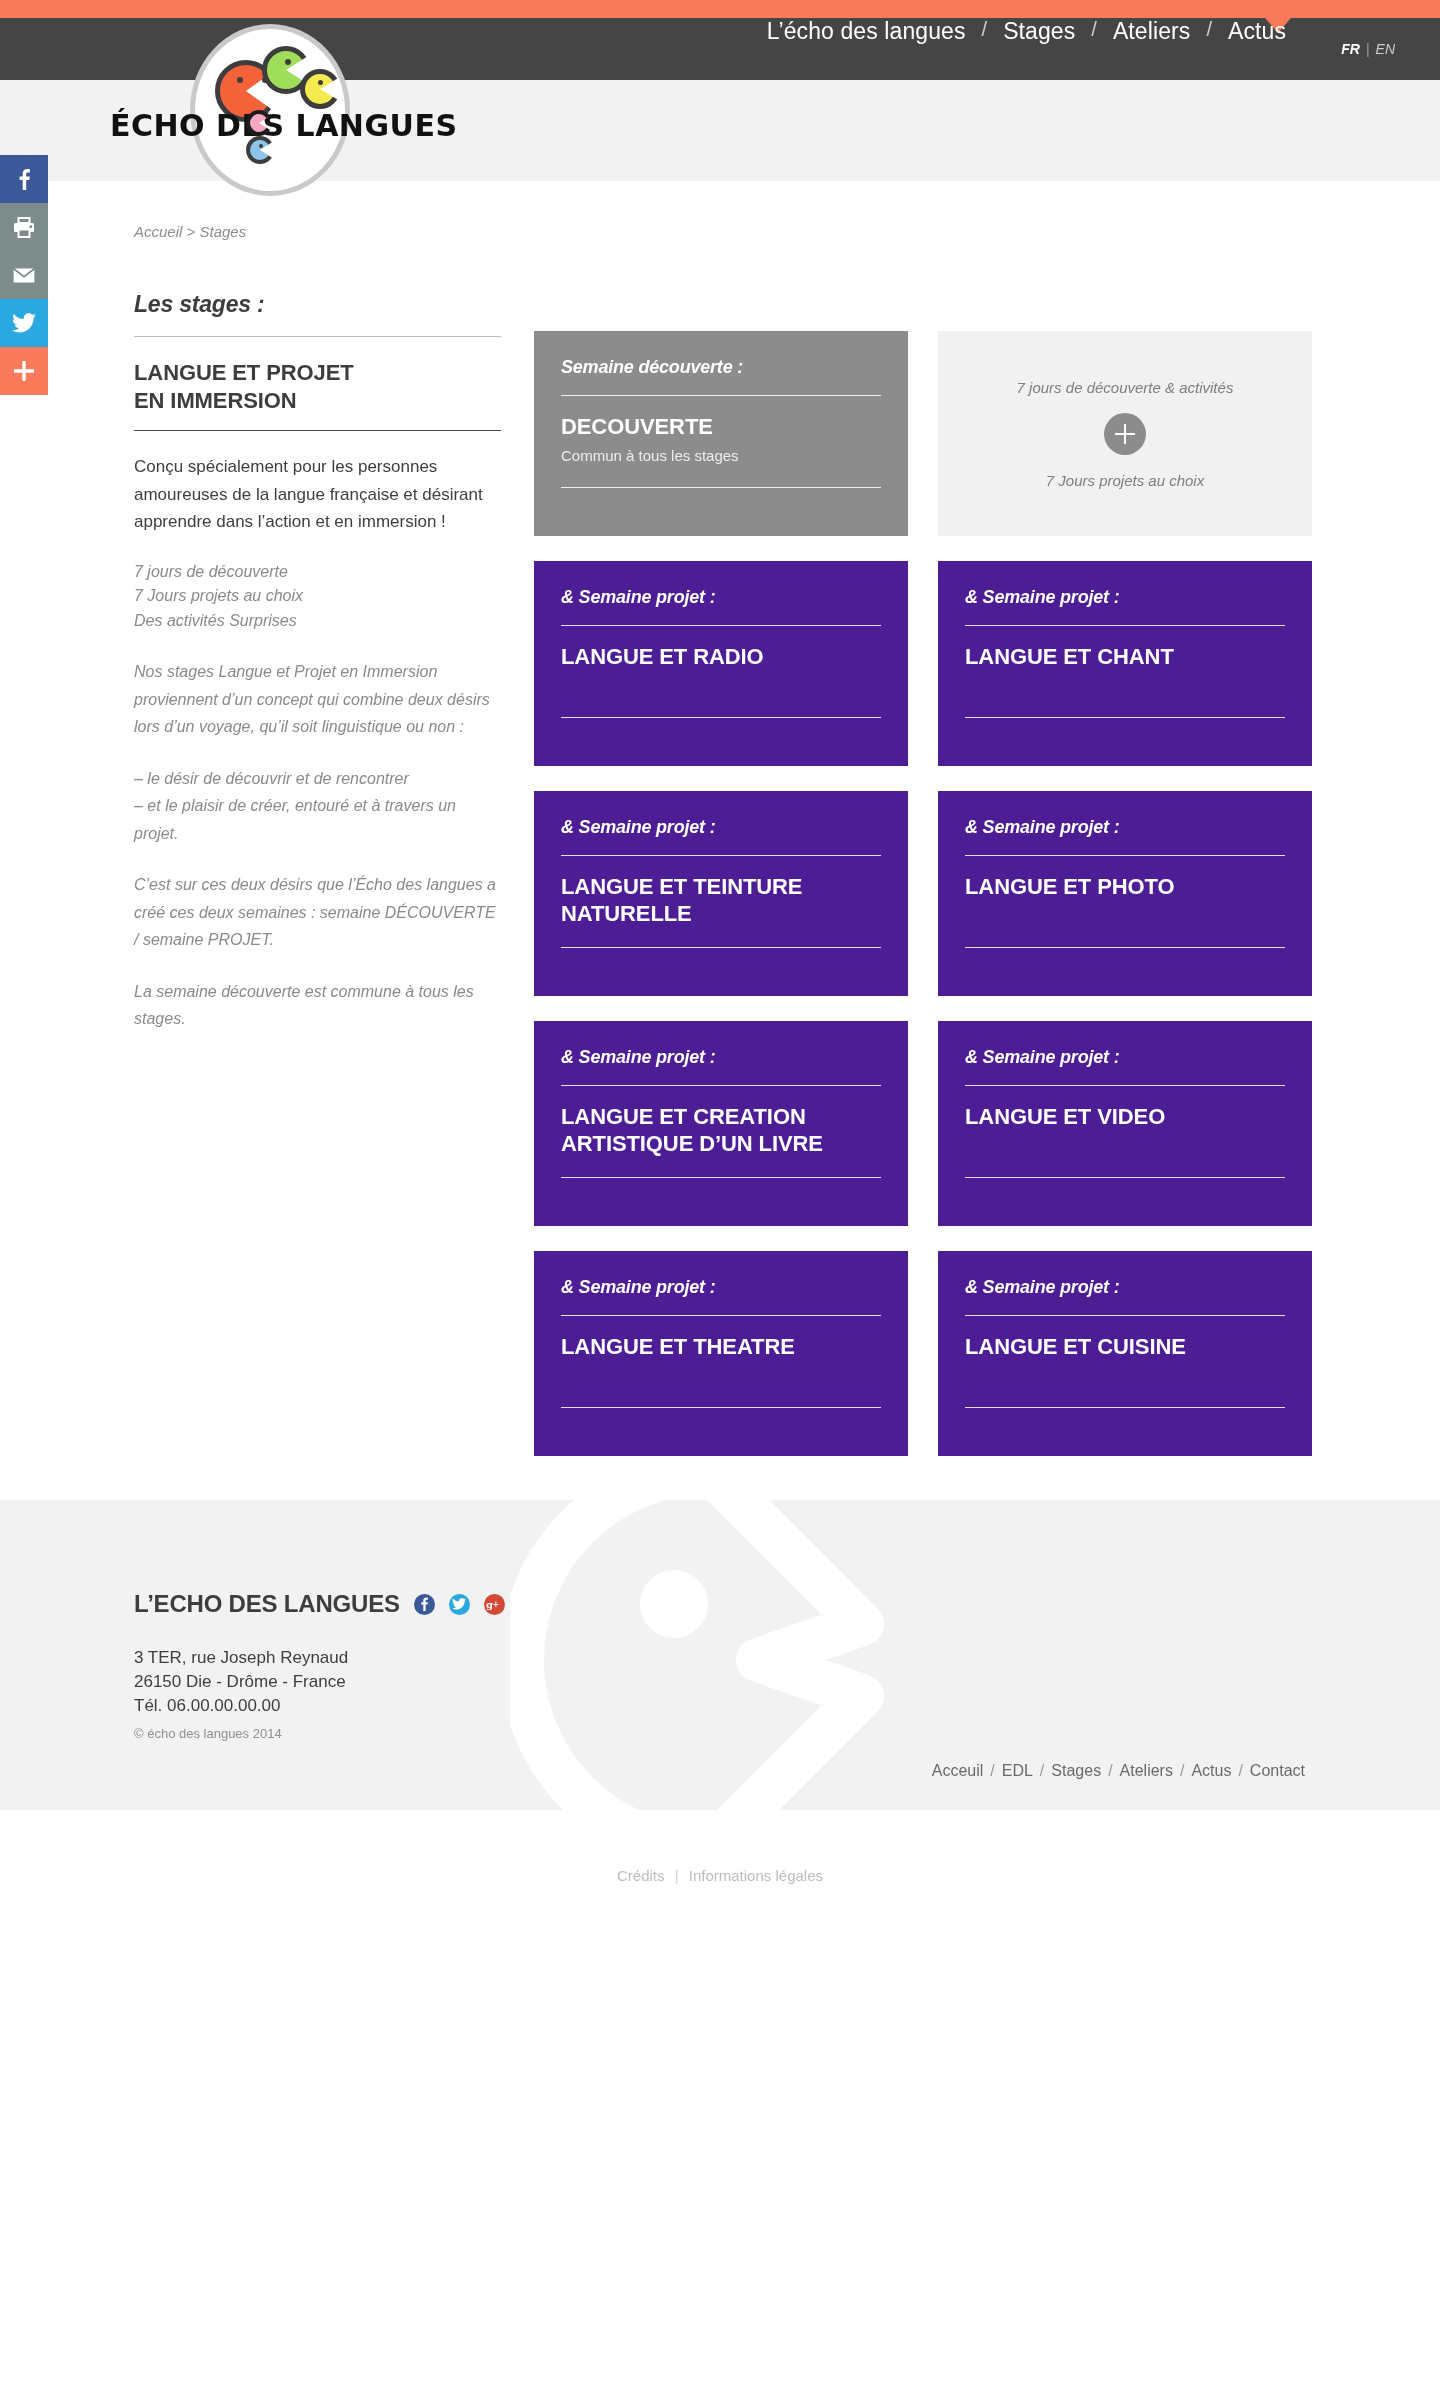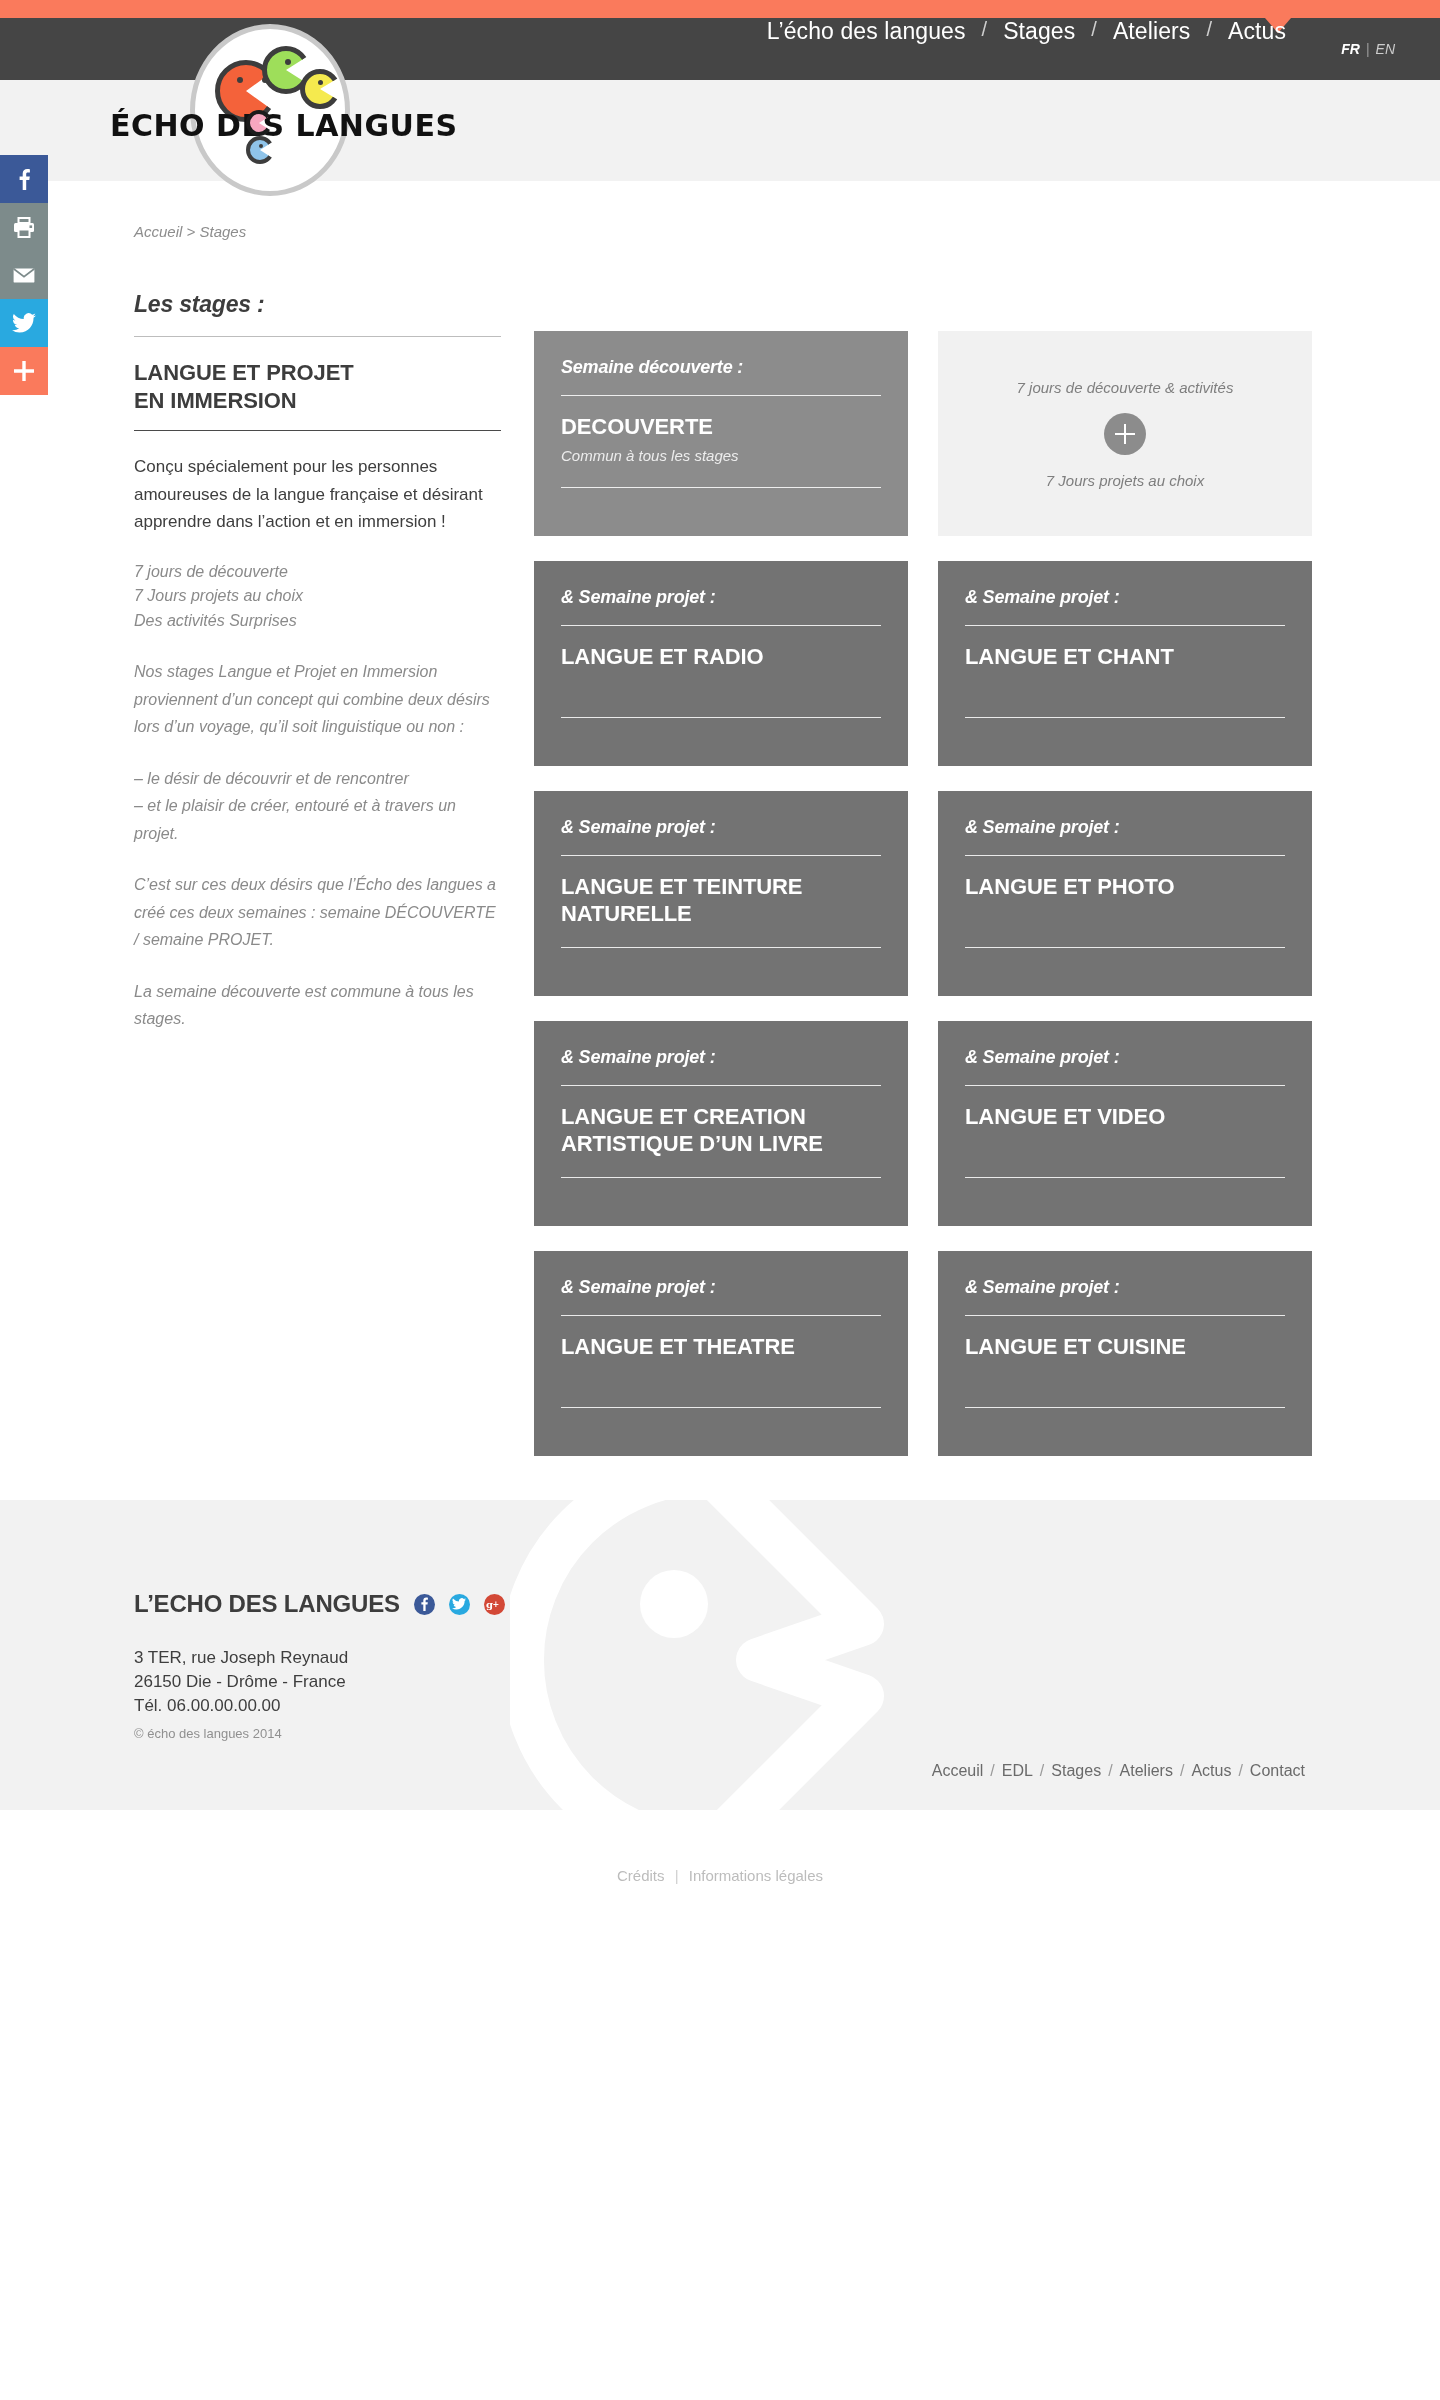--- a/index.html
+++ b/index.html
@@ -202,21 +202,21 @@
     width: 778px;
   }
   .card-row { display: flex; gap: 30px; margin-bottom: 25px; }
   .card {
     width: 374px;
     padding: 26px 27px 8px 27px;
     cursor: pointer;
     position: relative;
   }
   .card-grey { background: #8c8c8c; height: 205px; }
-  .card-orange { background: #737373; height: 205px; }
+  .card-orange { background: #4c1d95; height: 205px; }
   .card-light {
     background: #f1f1f1; height: 205px;
     display: flex; flex-direction: column;
     align-items: center; justify-content: center;
     padding: 0;
   }
   .card-kicker {
     color: #ffffff;
     font-size: 18px; font-weight: bold; font-style: italic;
     letter-spacing: -0.2px;
@@ -227,21 +227,21 @@
   }
   .card-title {
     margin-top: 18px;
     color: #ffffff;
     font-size: 22px; font-weight: bold;
     line-height: 1.22; letter-spacing: -0.1px;
   }
   .card-sub {
     margin-top: 6px;
     color: #ededed;
-    font-size: 15px; font-style: italic;
+    font-size: 15px; 
   }
   .card-line-bot {
     position: absolute; left: 27px; right: 27px; bottom: 48px;
     border-top: 1px solid rgba(255,255,255,0.85);
   }
   .card-grey .card-line-bot { bottom: 48px; }
   .light-text {
     font-size: 15px; font-style: italic; color: #7e7e7e;
   }
   .plus-circle {

